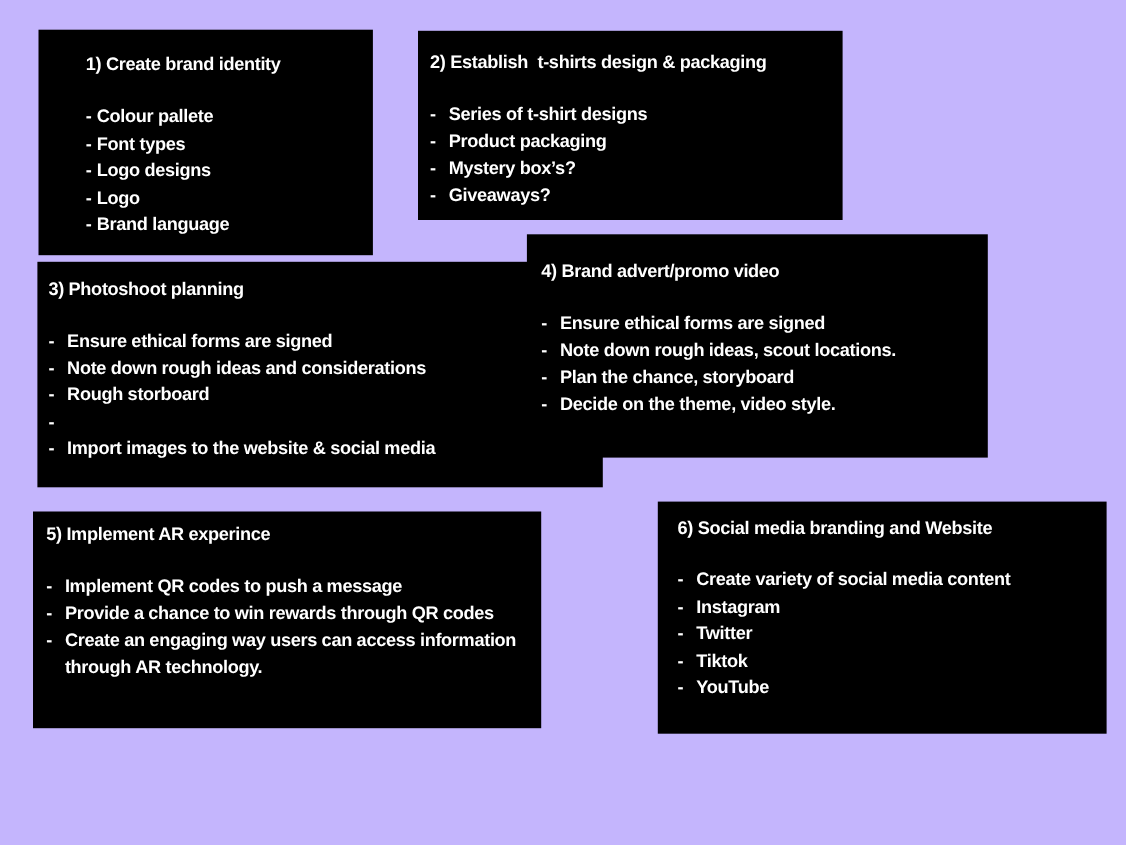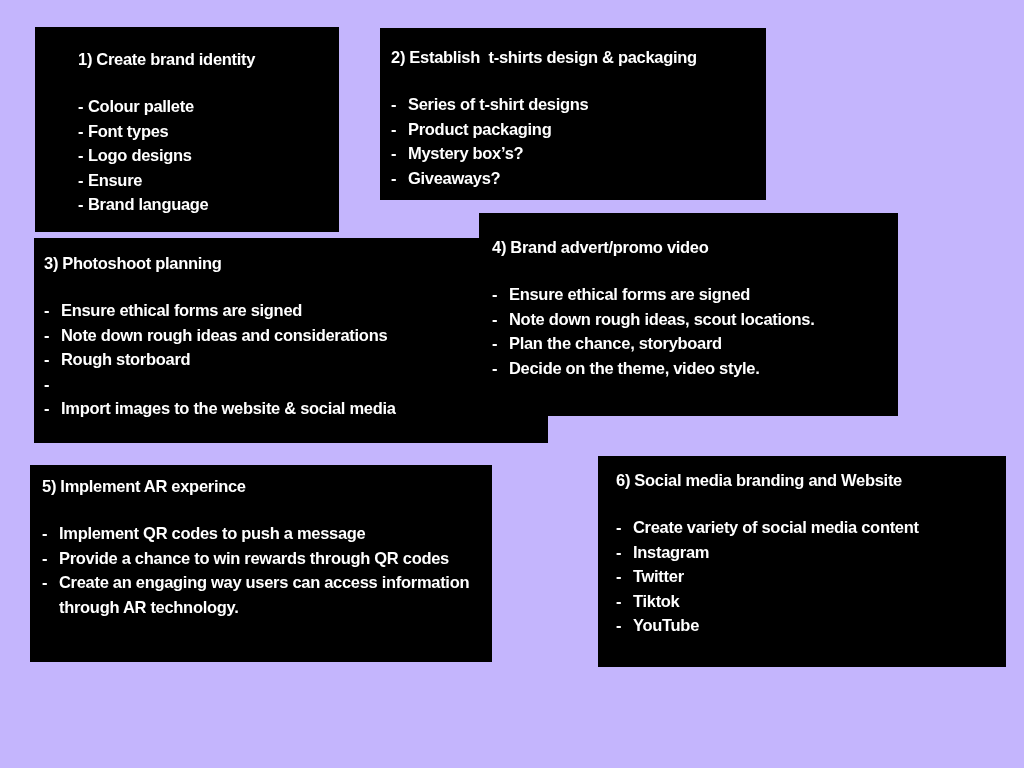--- a/index.html
+++ b/index.html
@@ -68,21 +68,21 @@
       <div class="li">
           <span class="dash">-</span>
           <span class="txt">Font types</span>
         </div>
       <div class="li">
           <span class="dash">-</span>
           <span class="txt">Logo designs</span>
         </div>
       <div class="li">
           <span class="dash">-</span>
-          <span class="txt">Ensure</span>
+          <span class="txt">Logo</span>
         </div>
       <div class="li">
           <span class="dash">-</span>
           <span class="txt">Brand language</span>
         </div>
     </div>
   </div>
 
   <div class="box" id="box2">
     <div class="title">2) Establish  t-shirts design &amp; packaging</div>

